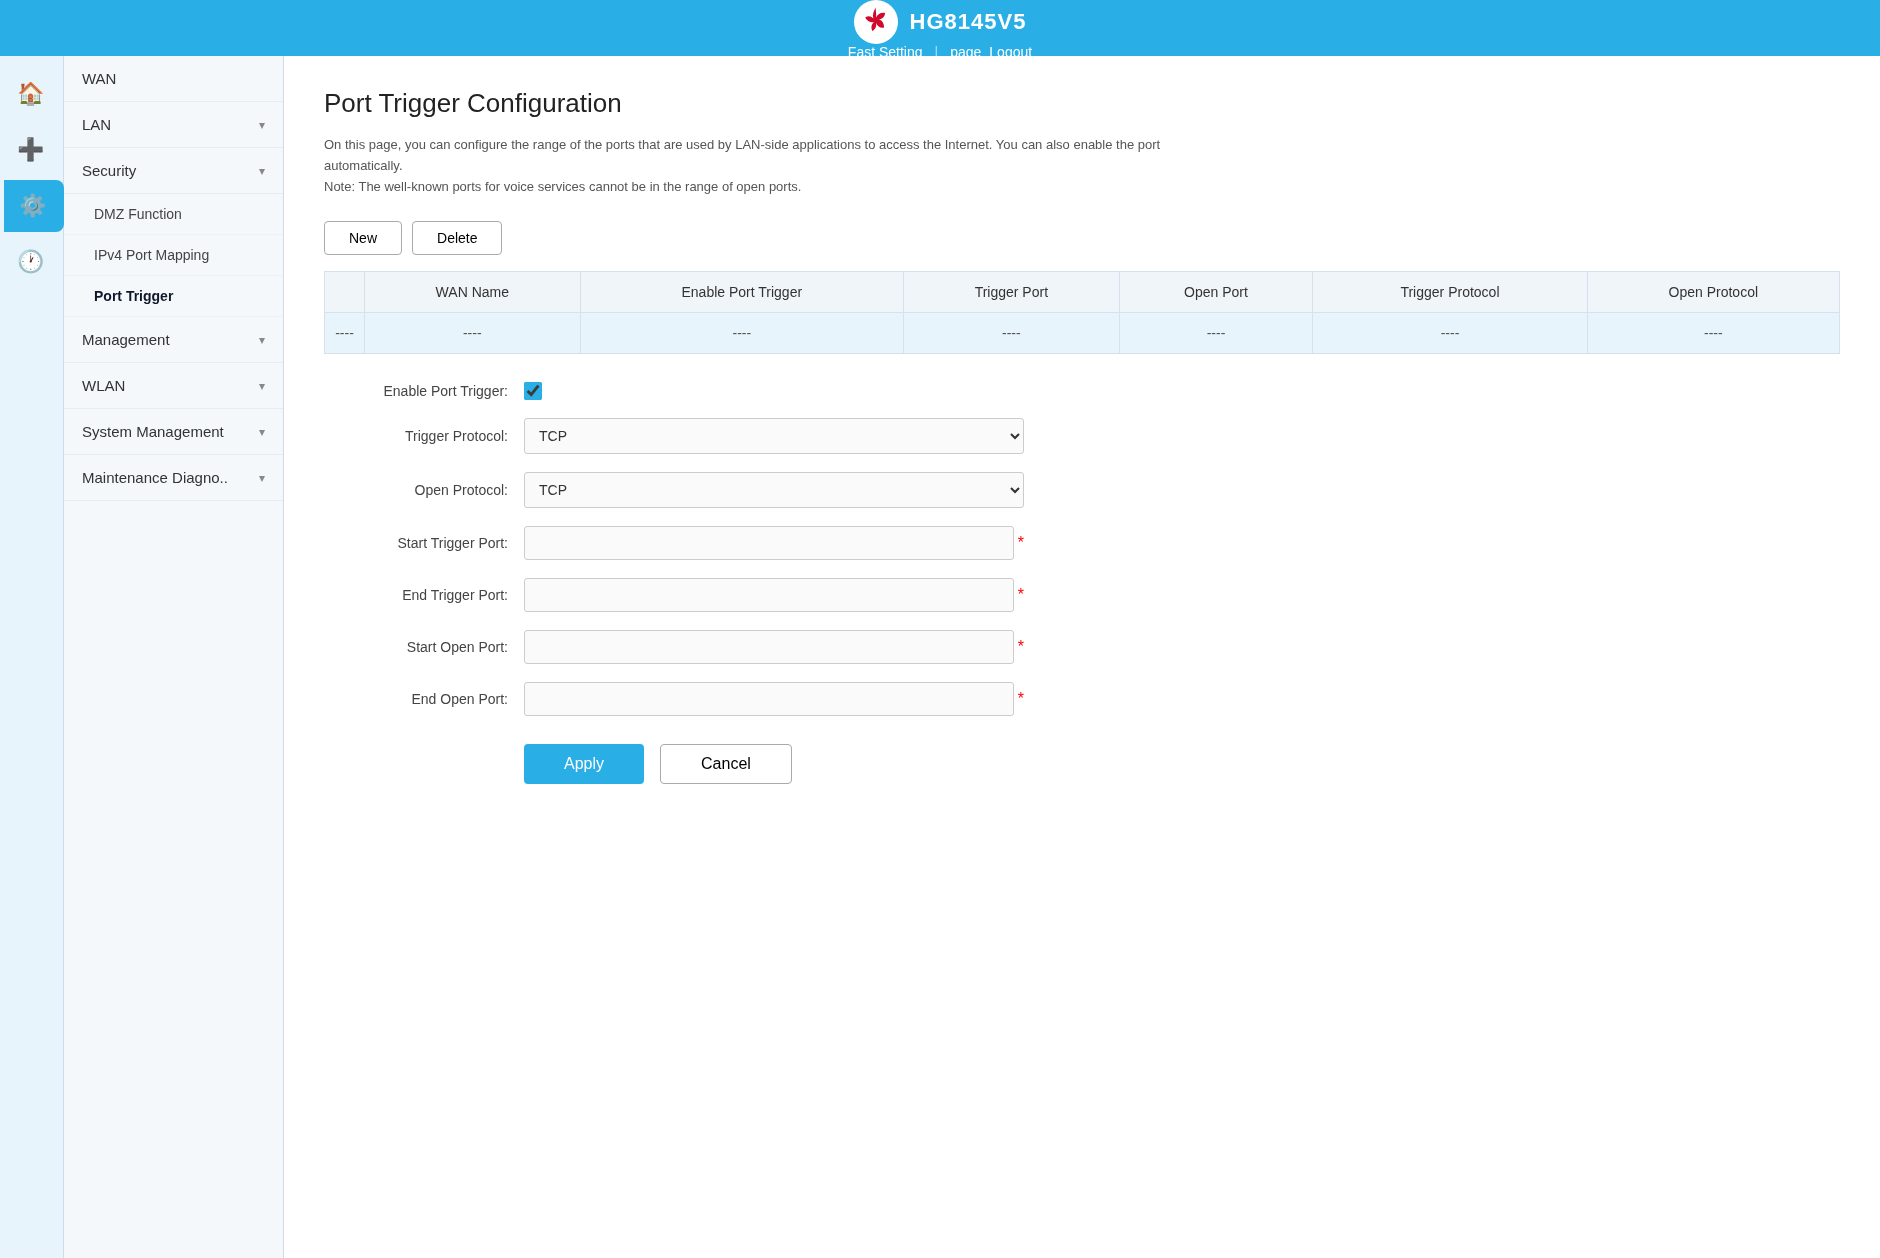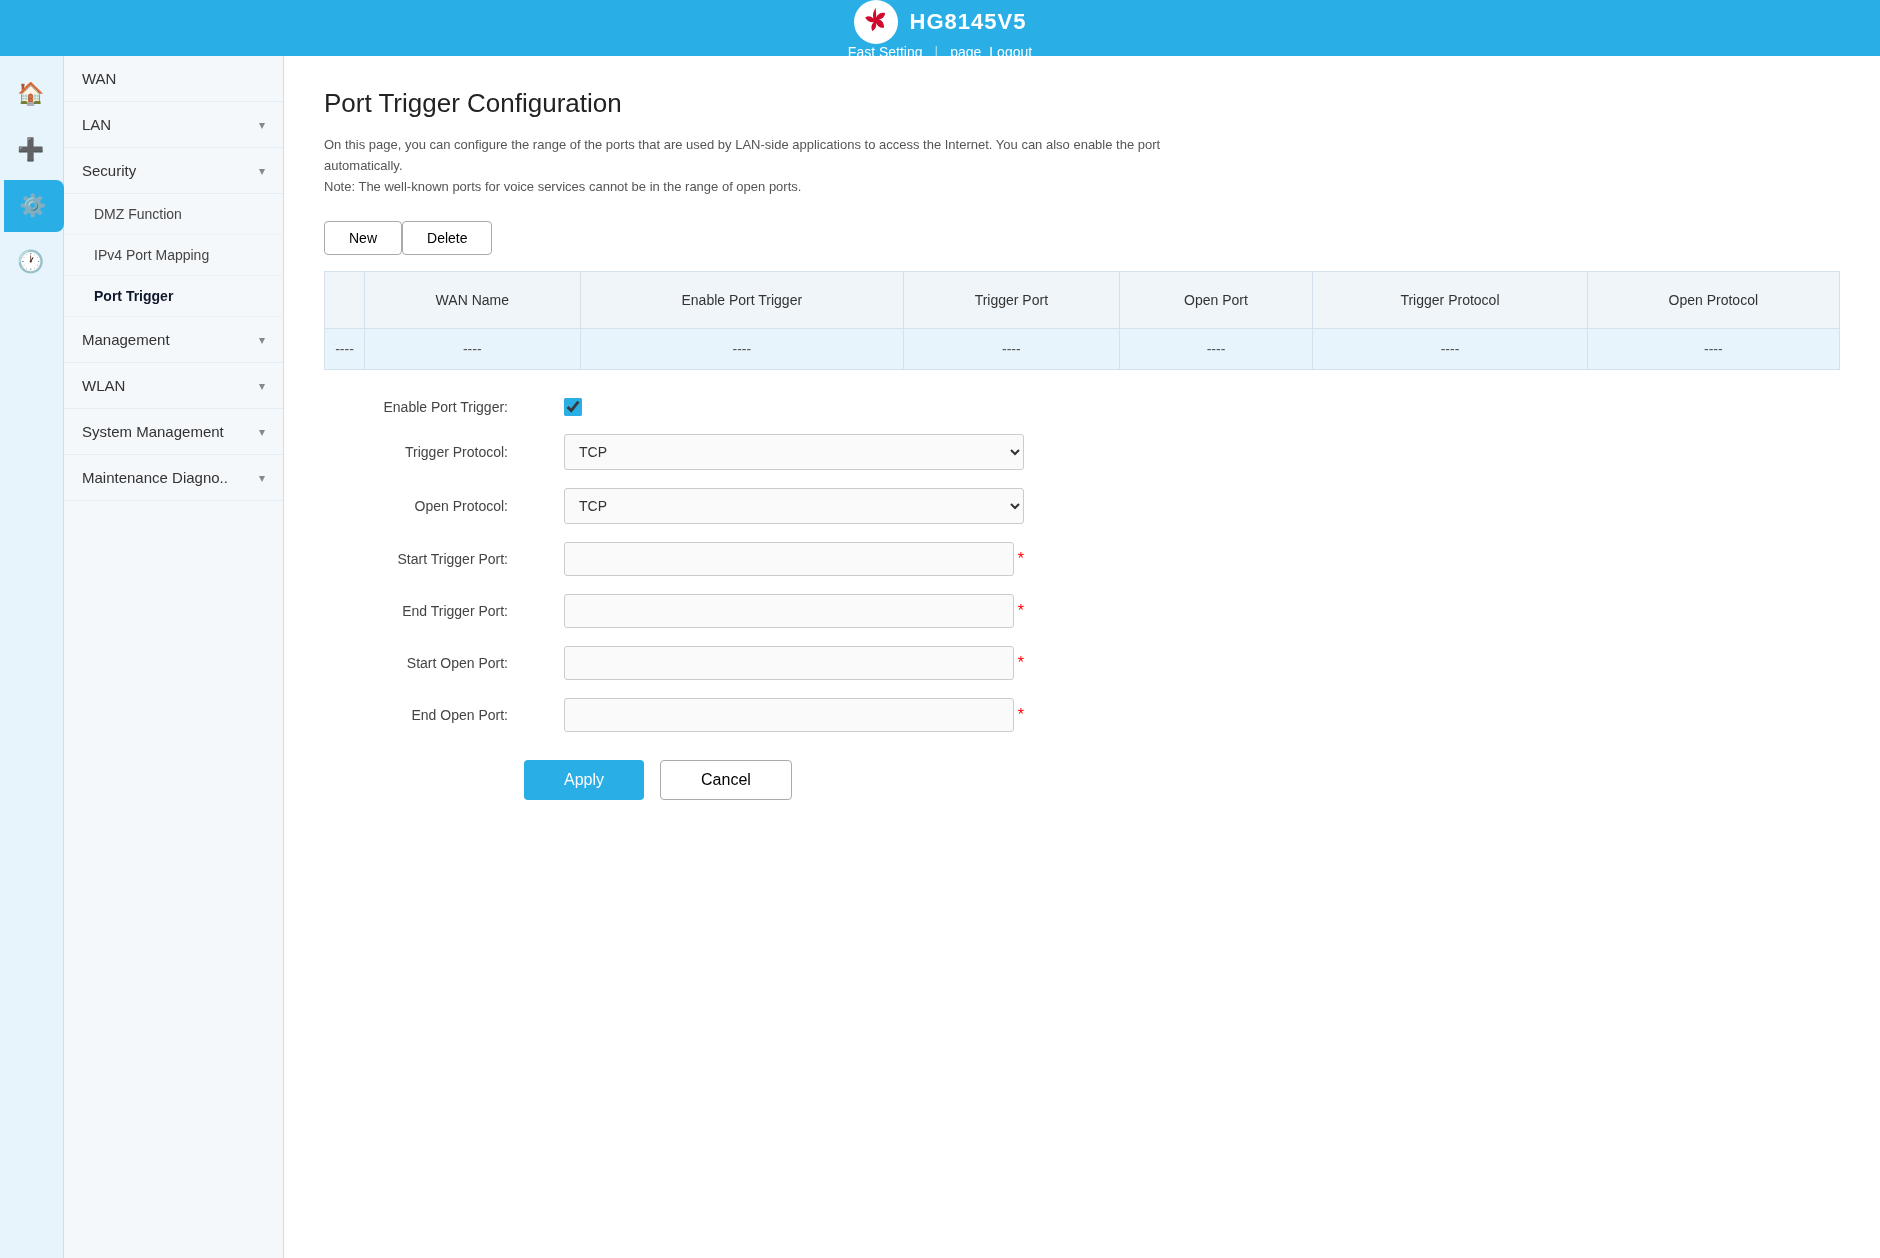--- a/index.html
+++ b/index.html
@@ -96,21 +96,21 @@
     }
     .page-desc {
       font-size: 13px;
       color: #555;
       line-height: 1.6;
       margin-bottom: 24px;
       max-width: 860px;
     }
 
     
-    .toolbar { display: flex; gap: 0; margin-bottom: 16px; }
+    .toolbar { display: flex; gap: 10px; margin-bottom: 16px; }
     .btn {
       padding: 8px 24px;
       font-size: 14px;
       border: 1px solid #aaa;
       background: white;
       border-radius: 4px;
       cursor: pointer;
     }
     .btn-primary {
       background: #29aee6;
@@ -125,21 +125,21 @@
     
     .config-table {
       width: 100%;
       border-collapse: collapse;
       margin-bottom: 28px;
       font-size: 14px;
     }
     .config-table th {
       background: #f0f5fa;
       border: 1px solid #d5e2ed;
-      padding: 20px 10px;
+      padding: 12px 10px;
       text-align: center;
       color: #333;
       font-weight: 500;
     }
     .config-table td {
       border: 1px solid #d5e2ed;
       padding: 12px 10px;
       text-align: center;
       background: #e8f4fb;
       color: #555;
@@ -147,21 +147,20 @@
     .config-table .sel-col {
       width: 40px;
     }
 
     
     .form-section { max-width: 700px; }
     .form-row {
       display: flex;
       align-items: center;
       margin-bottom: 18px;
-      gap: 40px;
     }
     .form-label {
       width: 200px;
       color: #444;
       font-size: 14px;
       text-align: right;
       padding-right: 16px;
       flex-shrink: 0;
     }
     .form-control {

